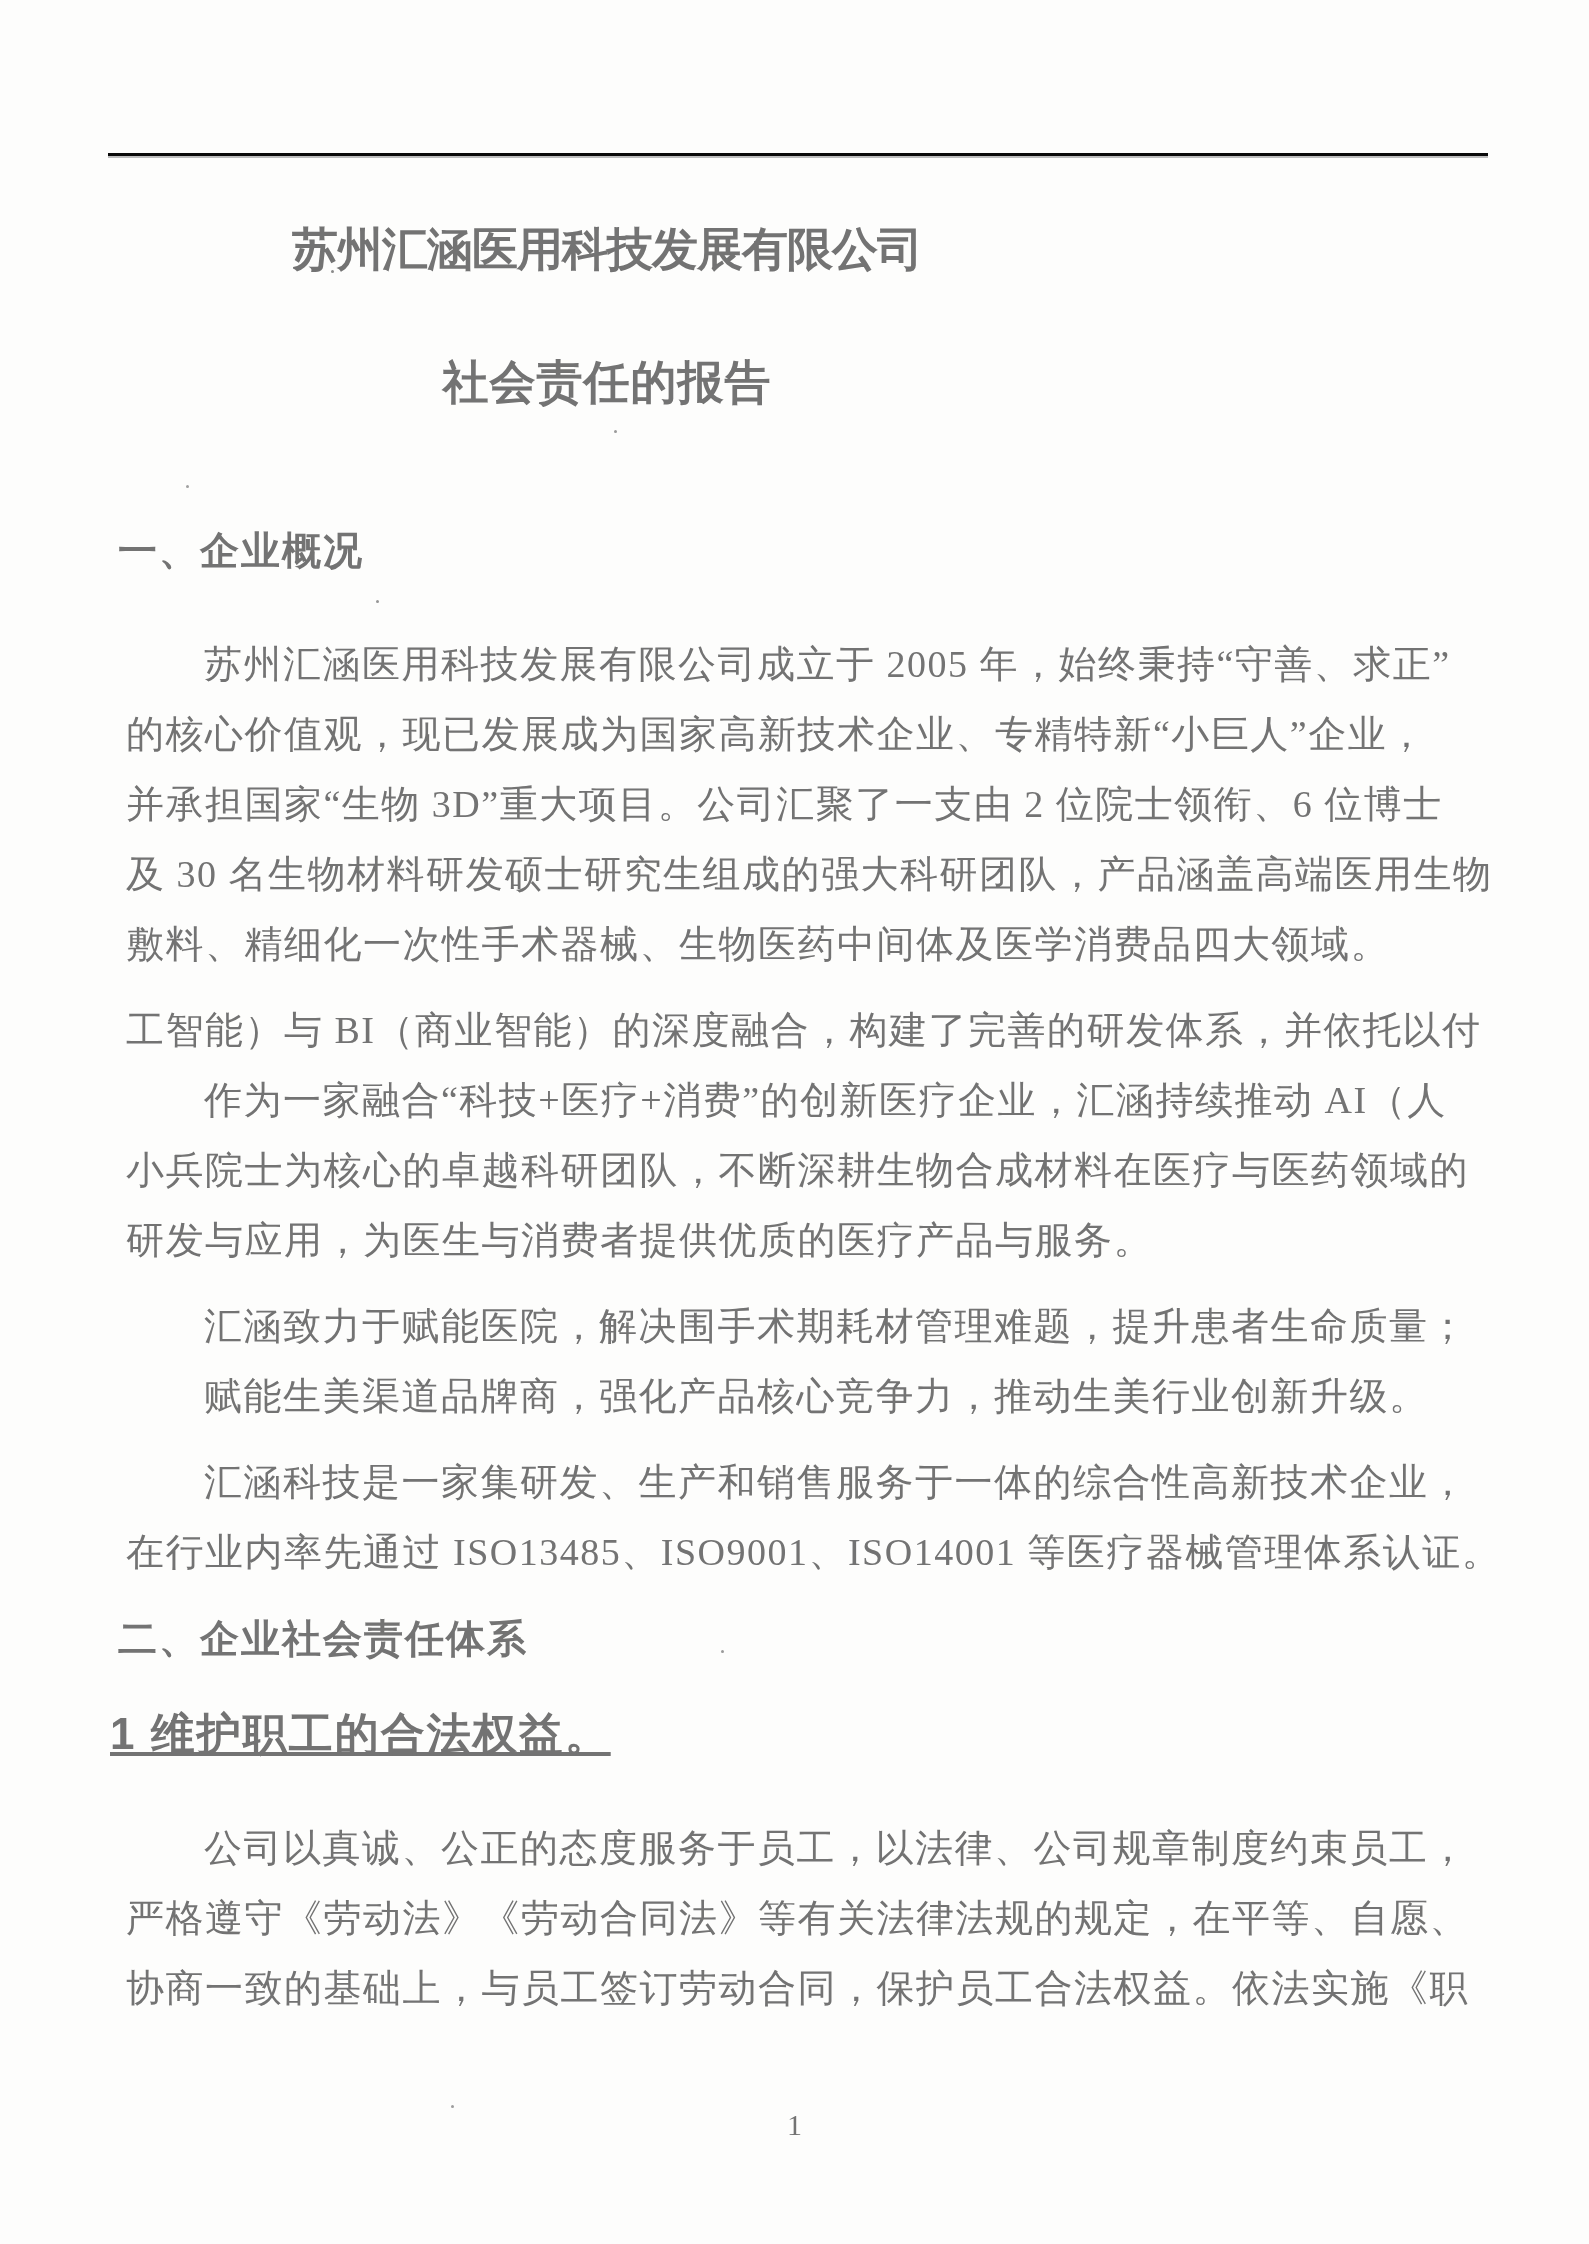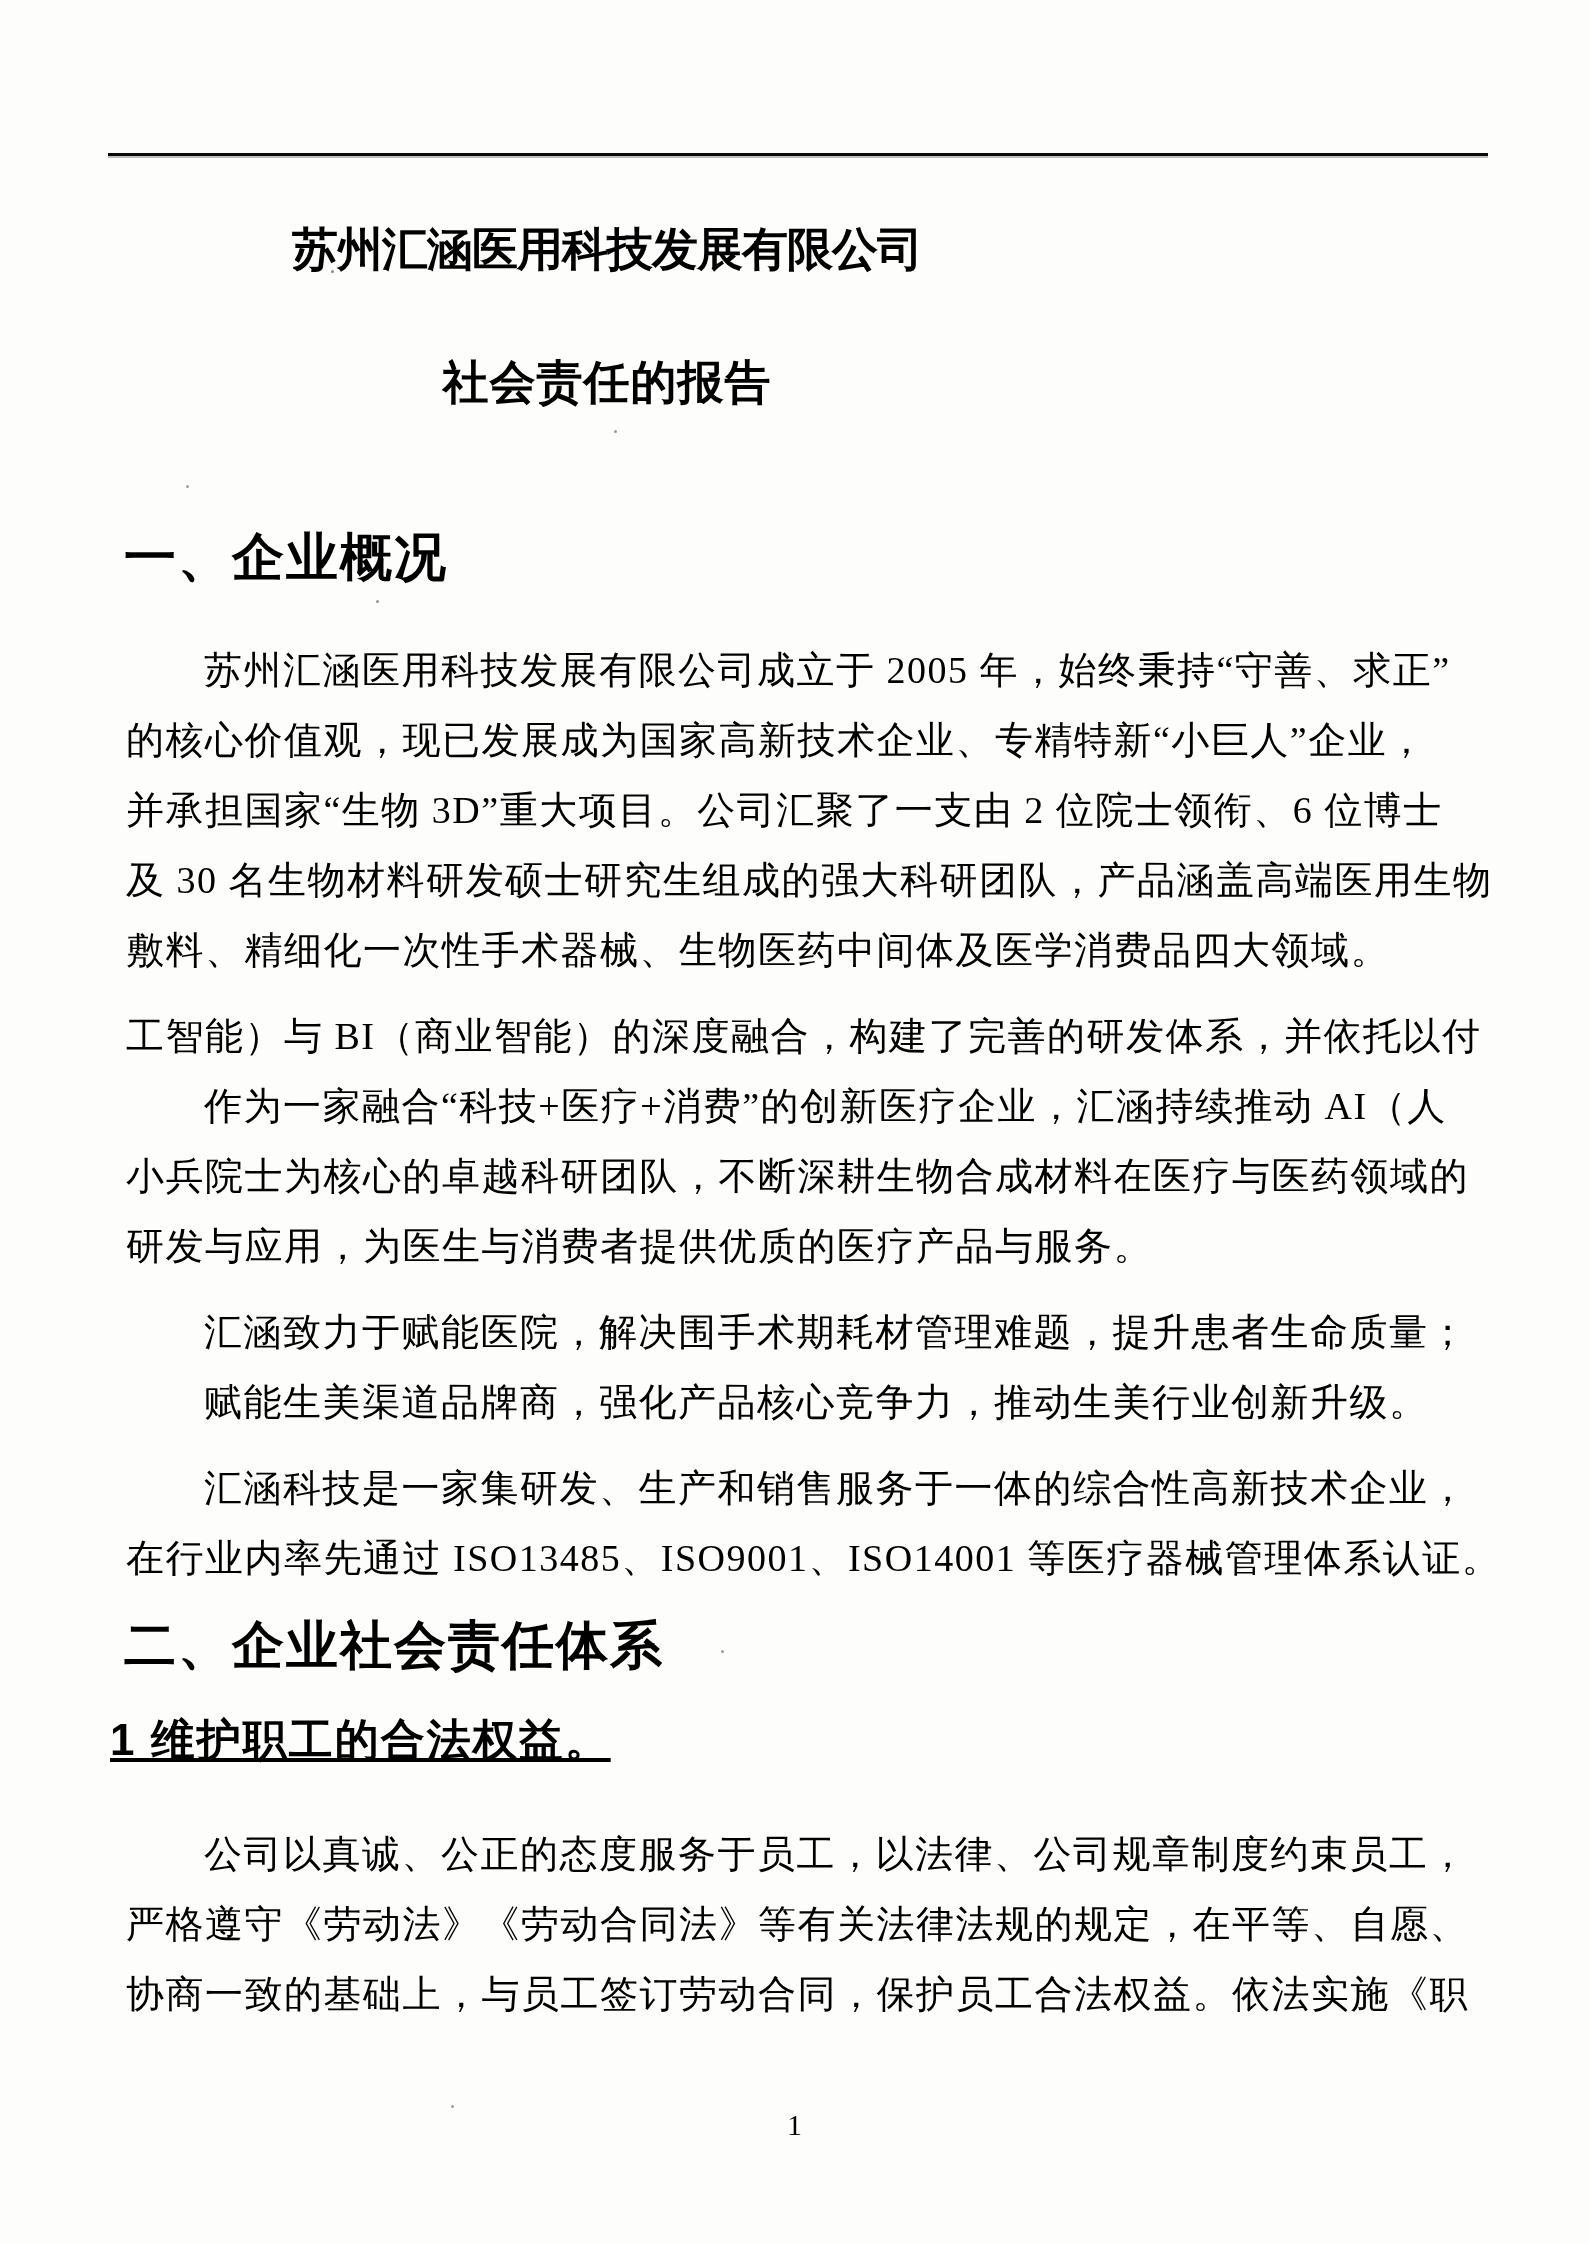--- a/index.html
+++ b/index.html
@@ -2,21 +2,21 @@
 <html><head>
 <meta charset="utf-8">
 <style>
   html, body { margin: 0; padding: 0; background: #e8e8e8; }
   .page {
     position: relative;
     width: 1589px;
     height: 2244px;
     margin: 0 auto;
     background: #fdfdfc;
-    color: #000000;
+    color: #737373;
     overflow: hidden;
     font-family: "Liberation Serif", serif;
   }
   .top-rule {
     position: absolute;
     left: 108px;
     top: 153px;
     width: 1380px;
     height: 3px;
     background: #0a0a0a;
@@ -46,24 +46,24 @@
     letter-spacing: 1px;
     white-space: nowrap;
   }
   .content {
     position: absolute;
     left: 110px;
     top: 515px;
     width: 1378px;
   }
   .sec {
-    margin: 14px;
+    margin: 8px;
     font-family: "Liberation Sans", sans-serif;
     font-weight: bold;
-    font-size: 52px;
+    font-size: 39px;
     line-height: 56px;
     letter-spacing: 2px;
     white-space: nowrap;
   }
   .sec2 { margin-top: 24px; }
   .subsec {
     margin: 42px 0 0 0;
     font-family: "Liberation Sans", sans-serif;
     font-weight: bold;
     font-size: 44px;

